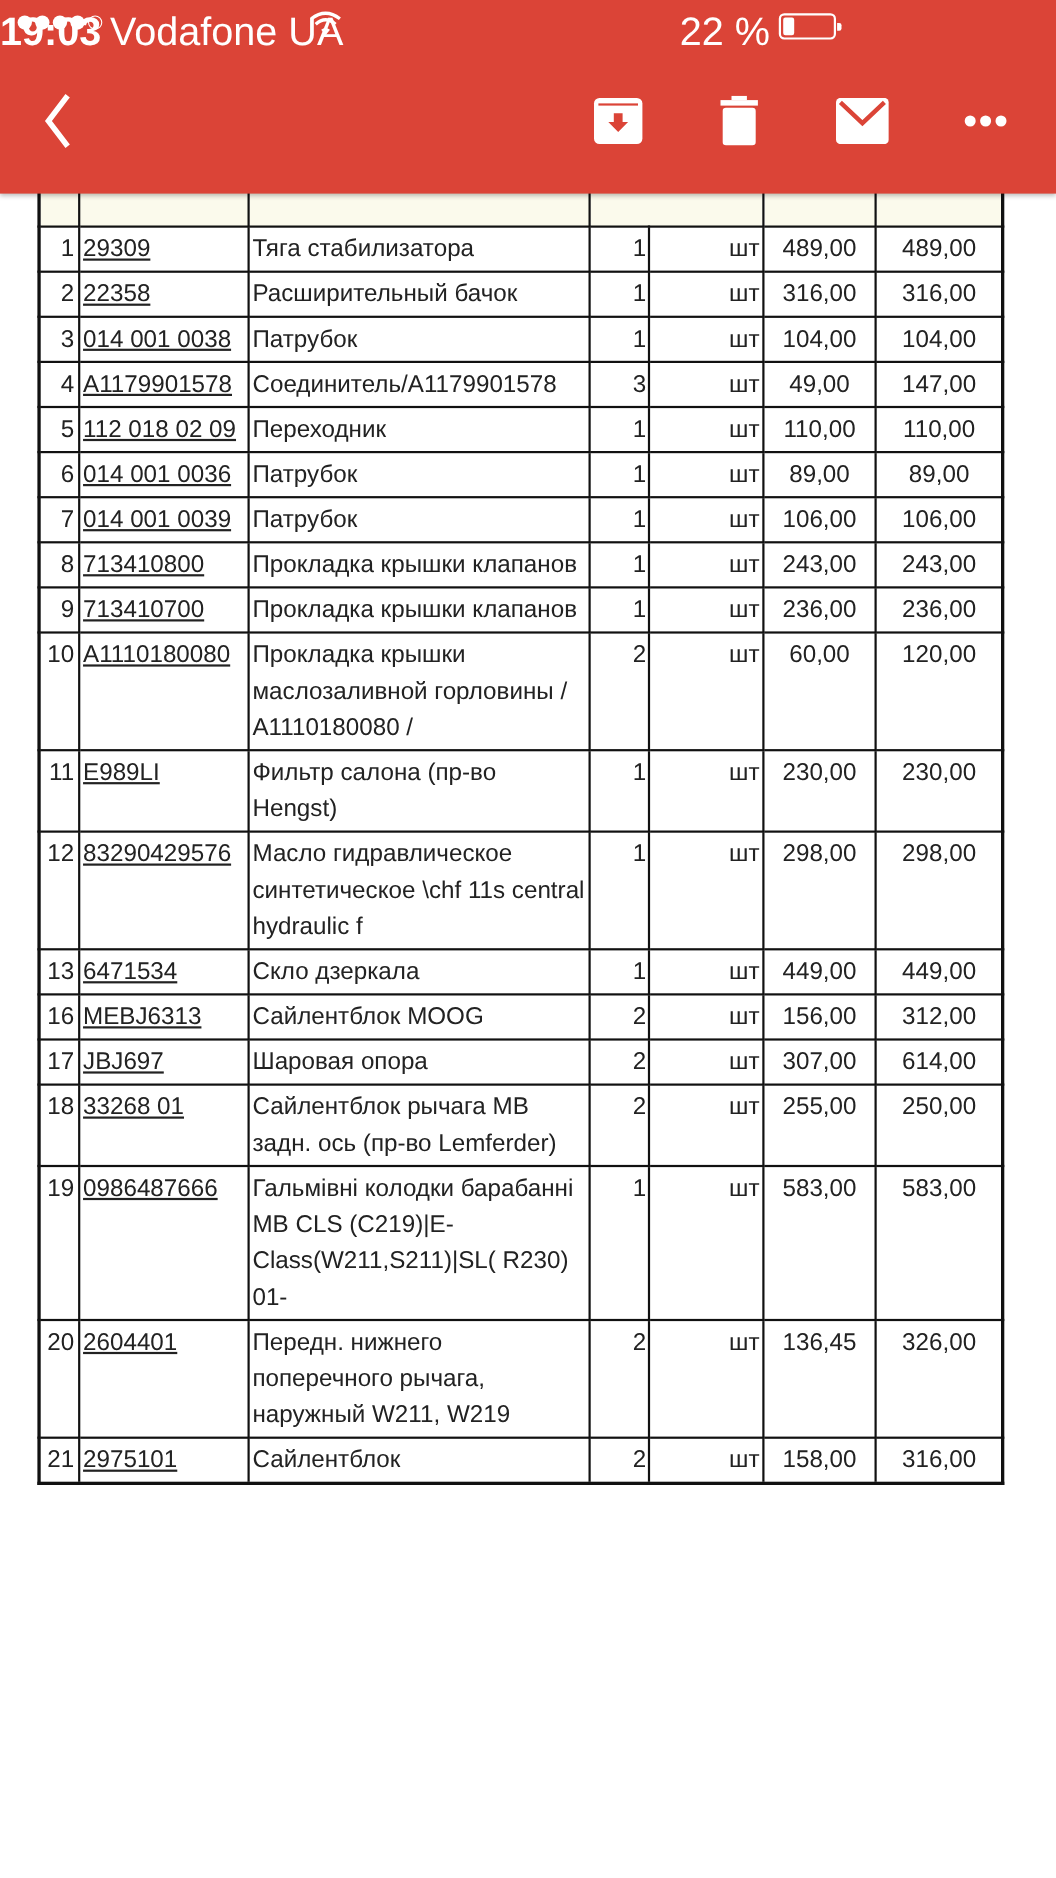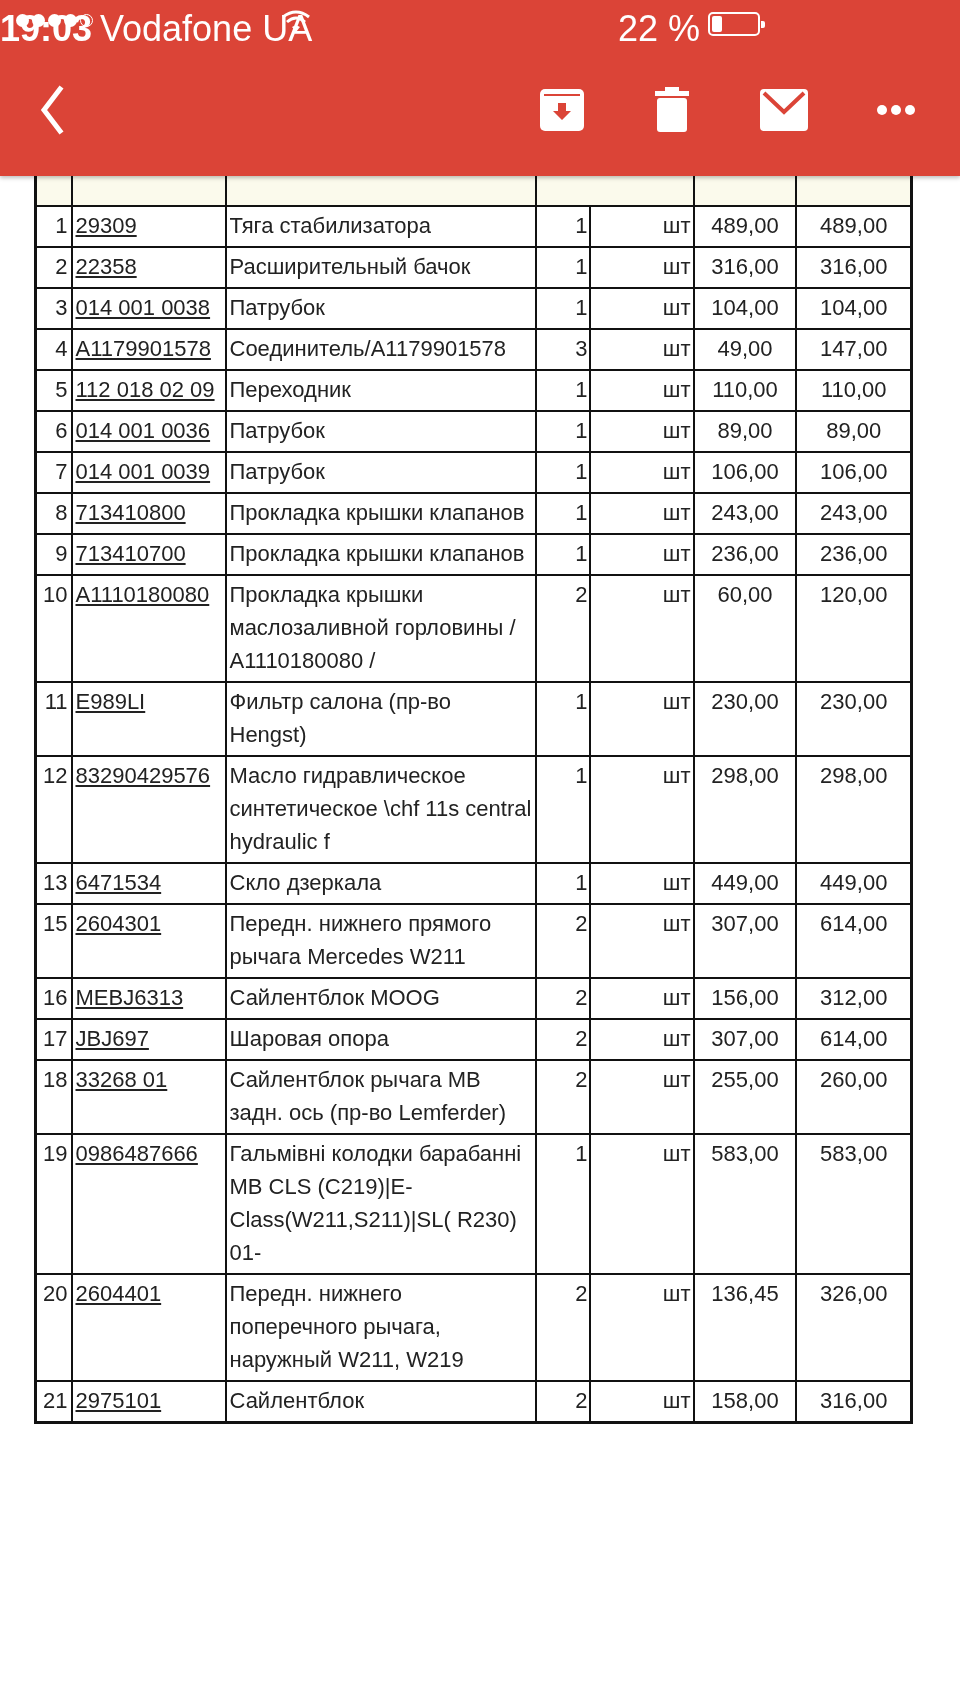--- a/index.html
+++ b/index.html
@@ -243,29 +243,20 @@
         <tr>
           <td class="c-num">13</td>
           <td class="c-code">6471534</td>
           <td class="c-name">Скло дзеркала</td>
           <td class="c-qty">1</td>
           <td class="c-unit">шт</td>
           <td class="c-price">449,00</td>
           <td class="c-sum">449,00</td>
         </tr>
         <tr>
-          <td class="c-num">15</td>
-          <td class="c-code">2604301</td>
-          <td class="c-name">Передн. нижнего прямого рычага Mercedes W211</td>
-          <td class="c-qty">2</td>
-          <td class="c-unit">шт</td>
-          <td class="c-price">307,00</td>
-          <td class="c-sum">614,00</td>
-        </tr>
-        <tr>
           <td class="c-num">16</td>
           <td class="c-code">MEBJ6313</td>
           <td class="c-name">Сайлентблок MOOG</td>
           <td class="c-qty">2</td>
           <td class="c-unit">шт</td>
           <td class="c-price">156,00</td>
           <td class="c-sum">312,00</td>
         </tr>
         <tr>
           <td class="c-num">17</td>
@@ -276,21 +267,21 @@
           <td class="c-price">307,00</td>
           <td class="c-sum">614,00</td>
         </tr>
         <tr>
           <td class="c-num">18</td>
           <td class="c-code">33268 01</td>
           <td class="c-name">Сайлентблок рычага MB задн. ось (пр-во Lemferder)</td>
           <td class="c-qty">2</td>
           <td class="c-unit">шт</td>
           <td class="c-price">255,00</td>
-          <td class="c-sum">260,00</td>
+          <td class="c-sum">250,00</td>
         </tr>
         <tr>
           <td class="c-num">19</td>
           <td class="c-code">0986487666</td>
           <td class="c-name">Гальмівні колодки барабанні MB CLS (C219)|E-Class(W211,S211)|SL( R230) 01-</td>
           <td class="c-qty">1</td>
           <td class="c-unit">шт</td>
           <td class="c-price">583,00</td>
           <td class="c-sum">583,00</td>
         </tr>

